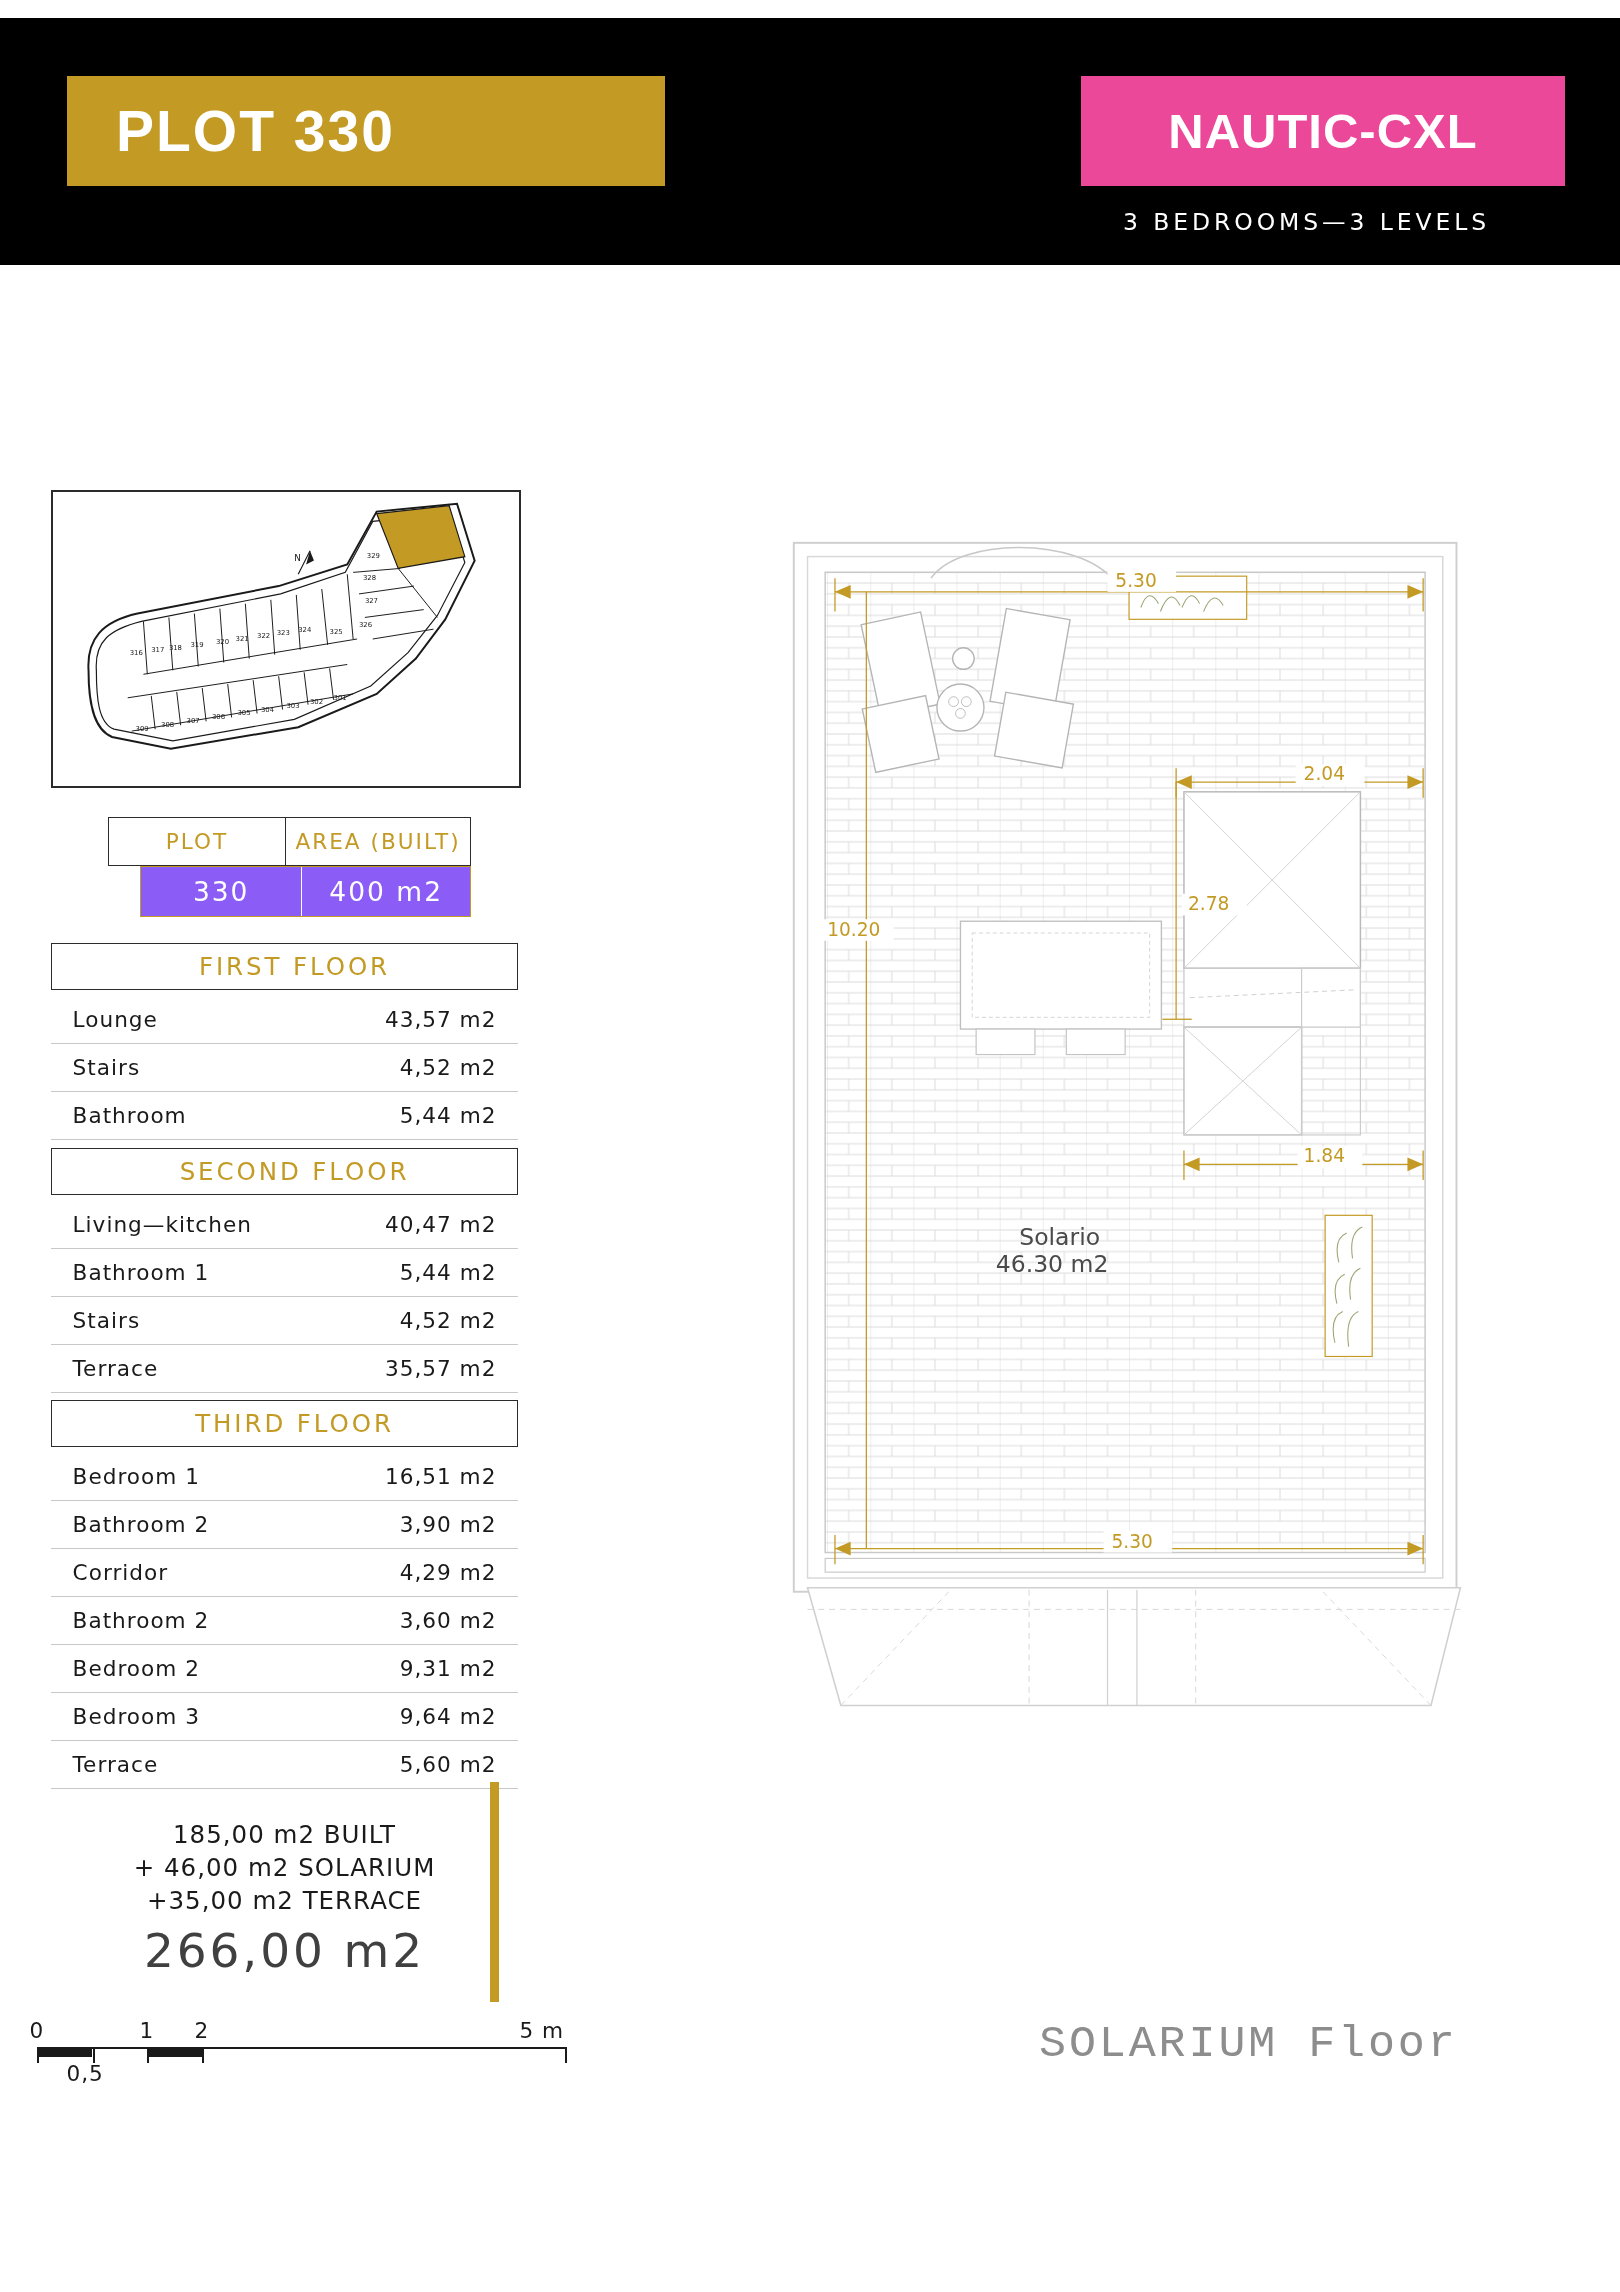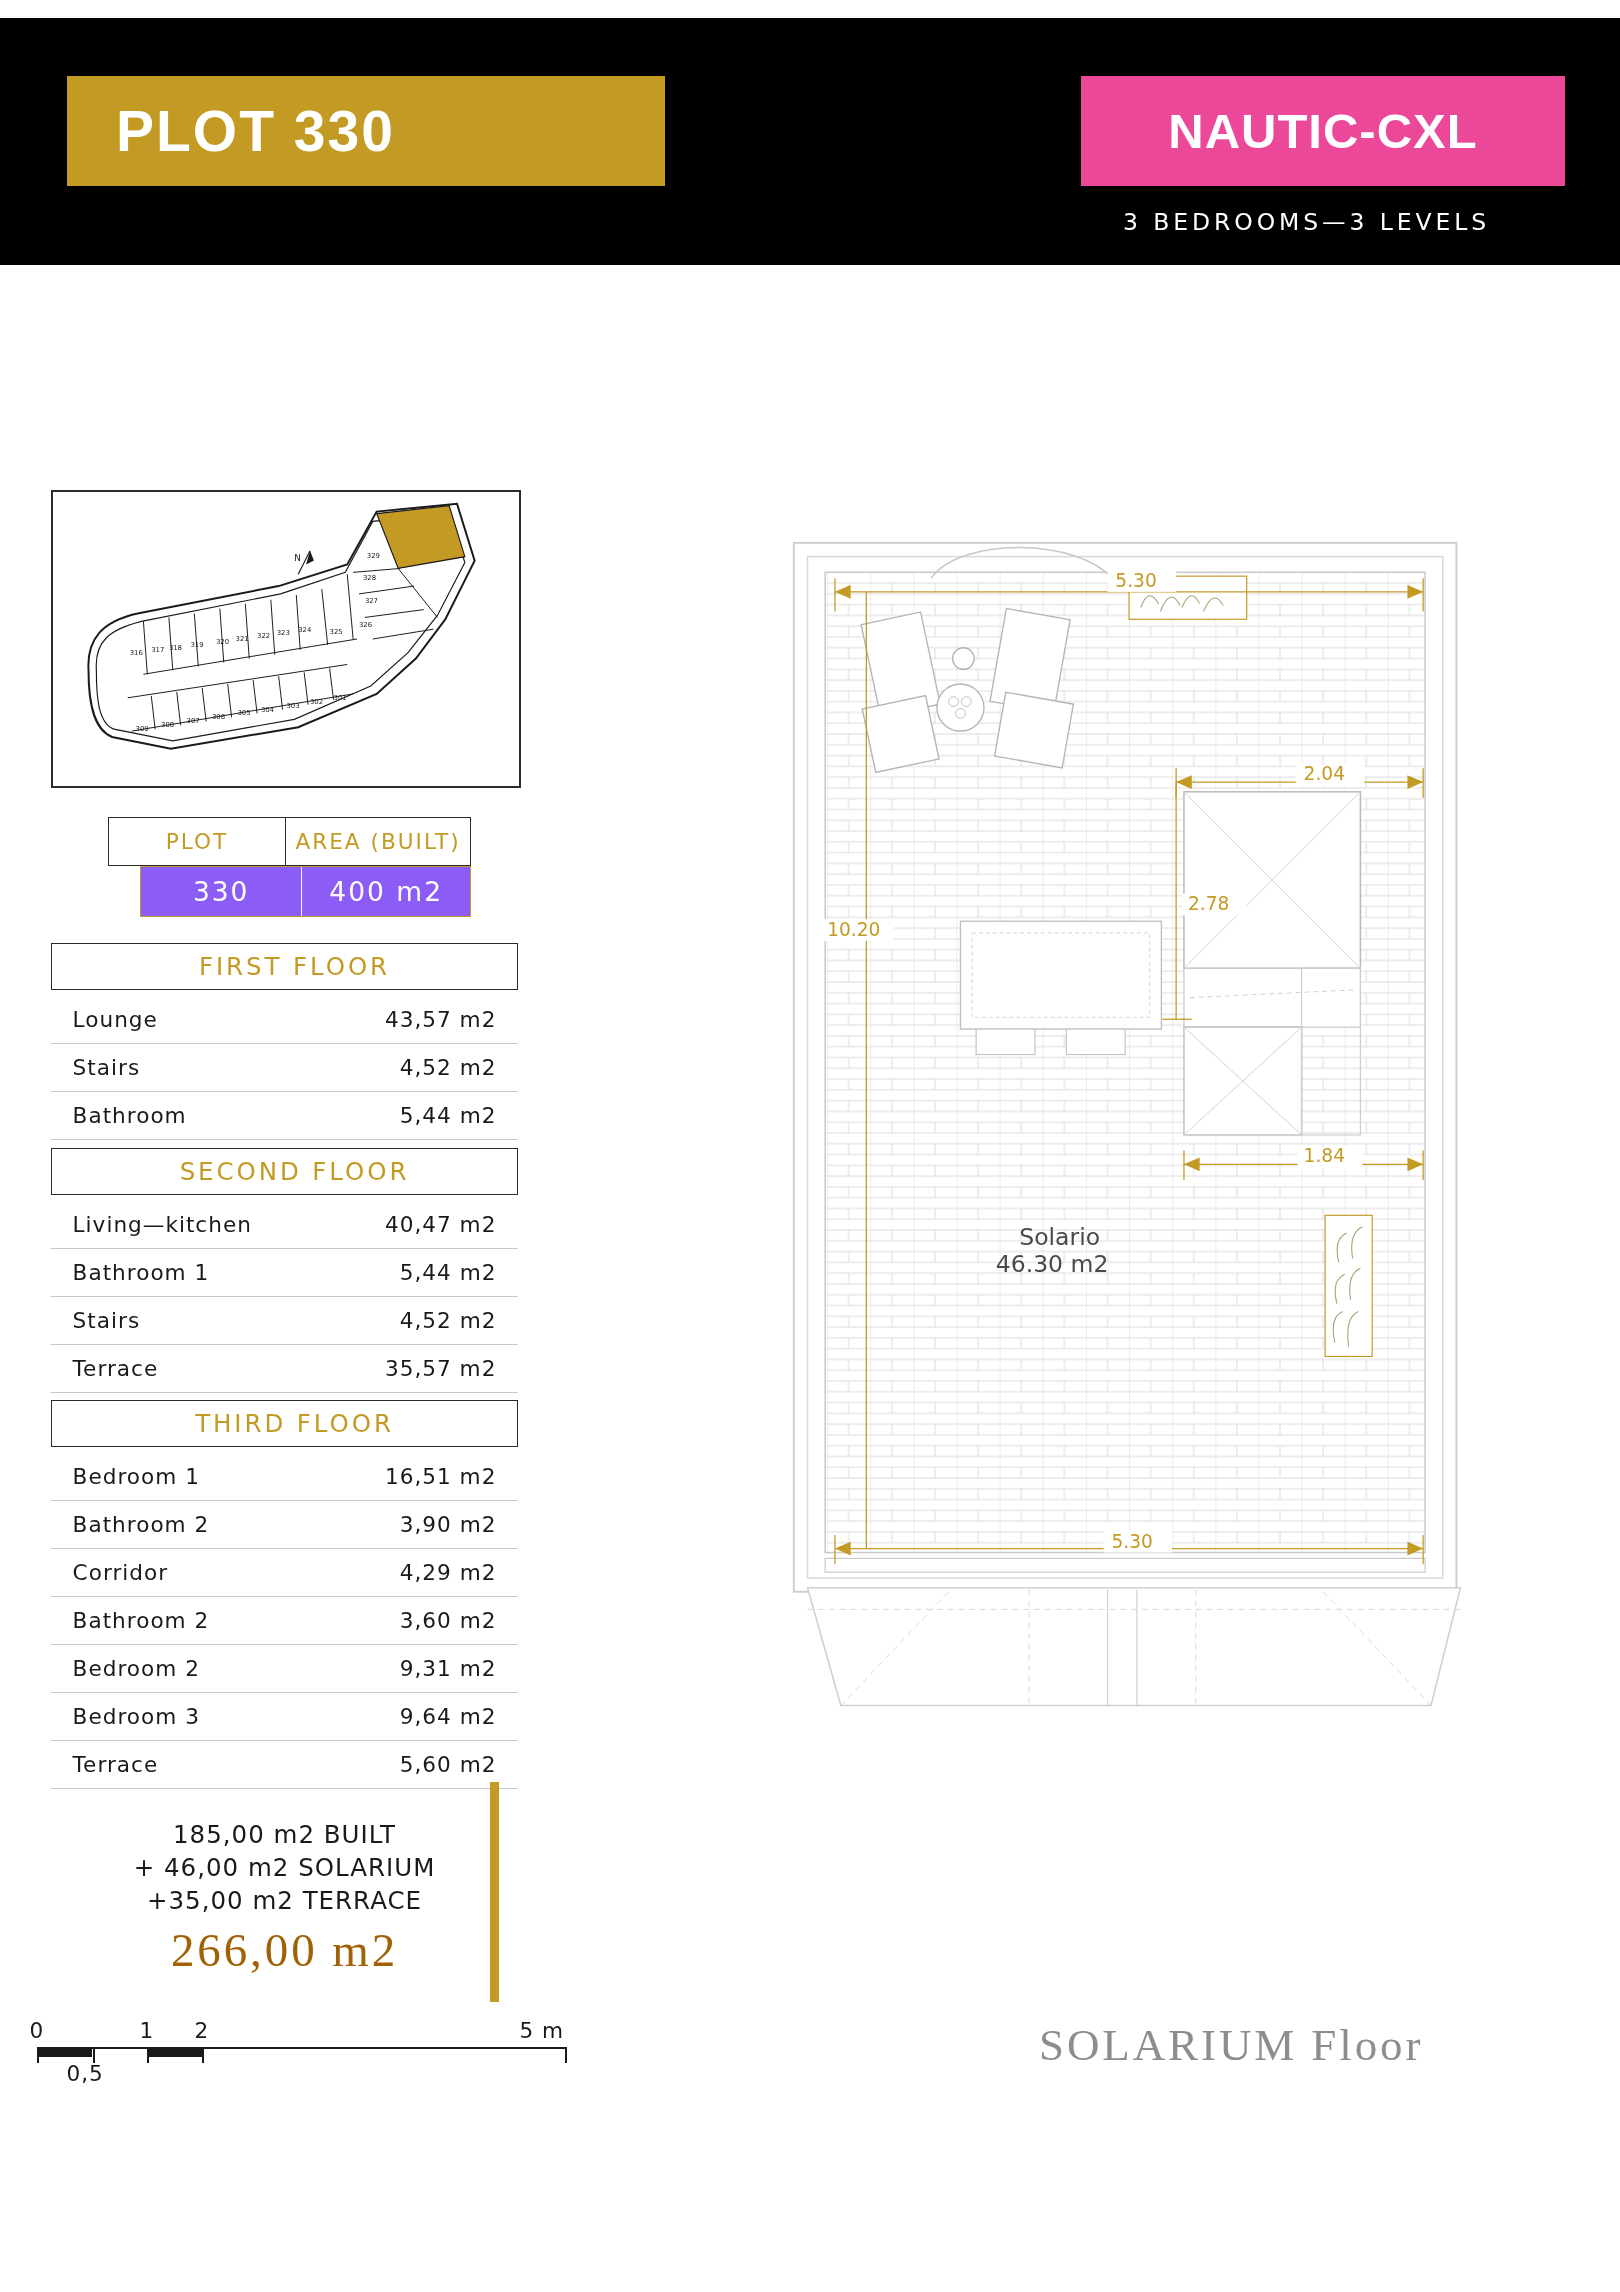--- a/index.html
+++ b/index.html
@@ -169,24 +169,23 @@
     text-align: center;
   }
   .totals-line {
     font-size: 24.5px;
     color: #1a1a1a;
     letter-spacing: 1px;
     line-height: 33px;
   }
   .totals-big {
     font-size: 47px;
-    color: #a16207;
+    color: #404040;
     letter-spacing: 2.9px;
     margin-top: 5.9px;
-    font-family: Liberation Serif, serif;
   }
   .totals-rule {
     position: absolute;
     left: 490px; top: 1782px;
     width: 8.8px;
     height: 220px;
     background: #c39a24;
   }
 
   
@@ -229,21 +228,21 @@
     left: 784px; top: 529px;
     width: 696px;
     height: 1255px;
   }
   .plan-caption {
     position: absolute;
     left: 1039px; top: 2019px;
     font-size: 45px;
     color: #8d8d8d;
     letter-spacing: 2.9px;
-    font-family: Liberation Serif, serif;
+    font-family: Liberation Mono, monospace;
   }
   .dim-text {
     fill: #c39a24;
     font-size: 19px;
     font-family: "DejaVu Sans", sans-serif;
   }
   .solario-label {
     fill: #4a4a4a;
     font-size: 24px;
     font-family: "DejaVu Sans", sans-serif;

